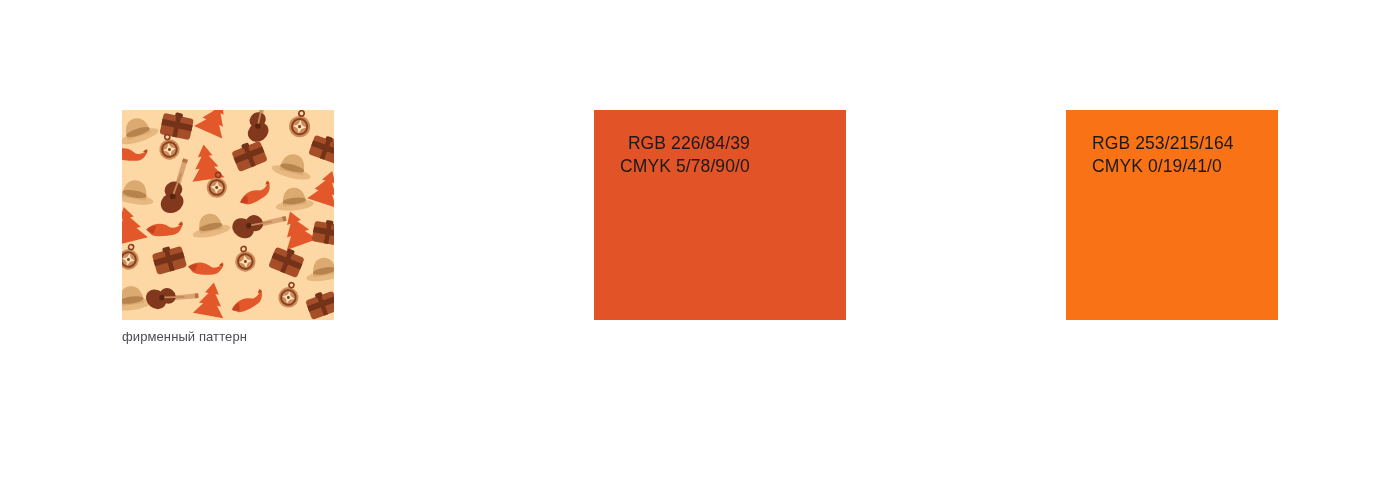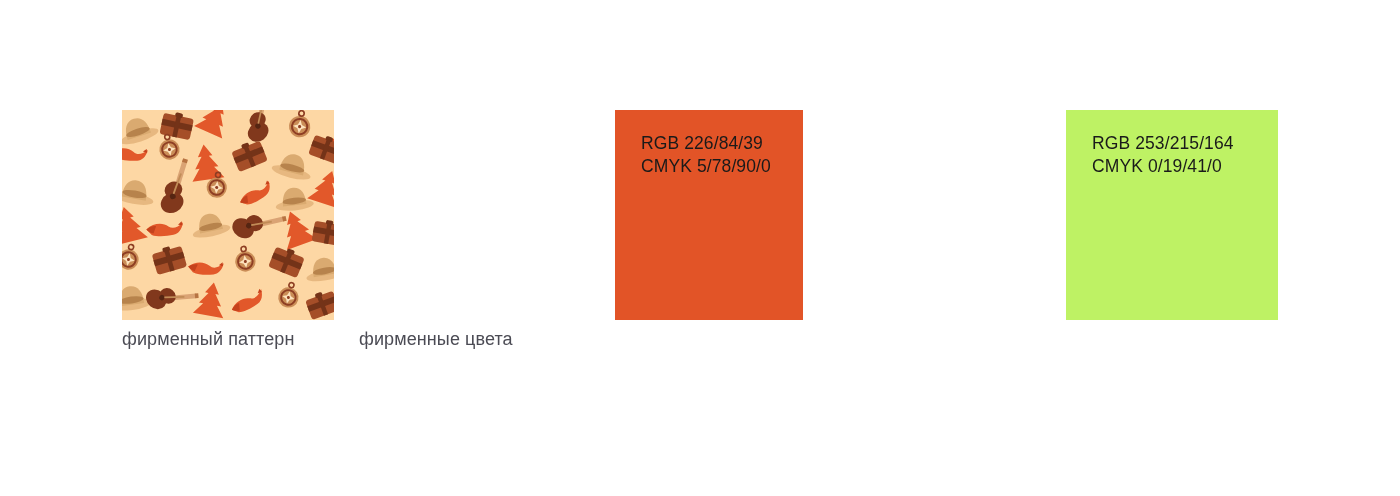--- a/index.html
+++ b/index.html
@@ -9,36 +9,36 @@
     font-family:"Liberation Sans", sans-serif;
     overflow:hidden;
     position:relative;
   }
   .board{position:absolute;left:0;top:0;width:1400px;height:496px;}
 
   
   .swatch{position:absolute;top:110px;height:210px;}
   .sw-pattern{left:122px;width:212px;overflow:hidden;}
   .sw-1{left:359px;width:211px;}
-  .sw-2{left:615px;width:188px;}
+  .sw-2{left:594px;width:252px;text-align:right;}
   .sw-3{left:830px;width:211px;}
   .sw-4{left:1066px;width:212px;}
 
   .sw-text{
     position:absolute;left:26px;top:22px;
     font-size:17.5px;line-height:22.5px;
     color:#1a1a1a;
     letter-spacing:.1px;
     white-space:pre;
   }
 
   
   .caption{
     position:absolute;
-    font-size:18px;
+    font-size:13px;
     color:#4b4b54;
     letter-spacing:.1px;
     white-space:nowrap;
   }
   .cap-pattern{left:122px;top:329px;}
   .cap-colors{left:359px;top:329px;}
 
   
   .pattern-canvas{position:absolute;left:0;top:0;width:212px;height:210px;display:block;}
 </style>
@@ -143,21 +143,20 @@
     </svg>
   </div>
 
 
   <div class="swatch sw-2" style="background:#E25427">
     <div class="sw-text"><span>RGB 226/84/39</span>
 <span>CMYK 5/78/90/0</span></div>
   </div>
 
 
-  <div class="swatch sw-4" style="background:#bef264">
+  <div class="swatch sw-4" style="background:#f97316">
     <div class="sw-text"><span>RGB 253/215/164</span>
 <span>CMYK 0/19/41/0</span></div>
   </div>
 
   <div class="caption cap-pattern">фирменный паттерн</div>
-  <div class="caption cap-colors">фирменные цвета</div>
 
 </div>
 
 </body></html>

